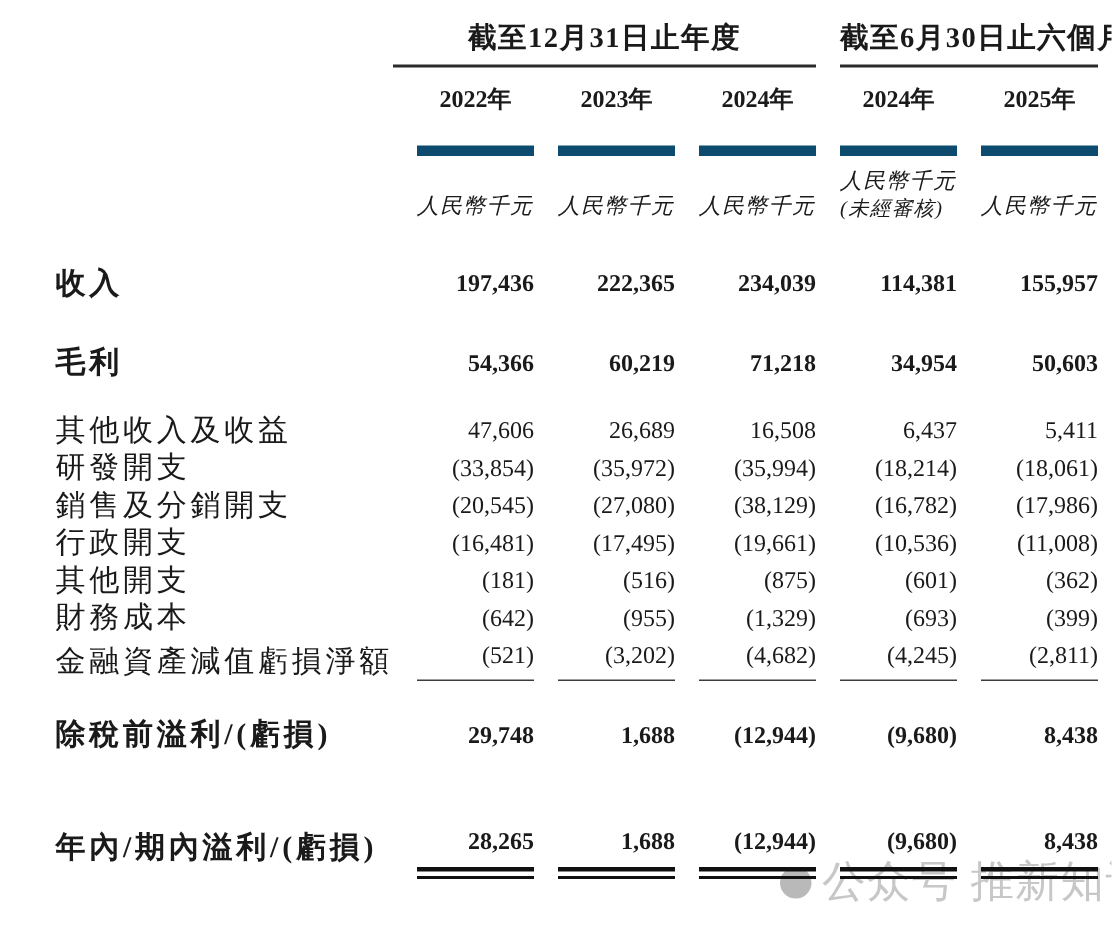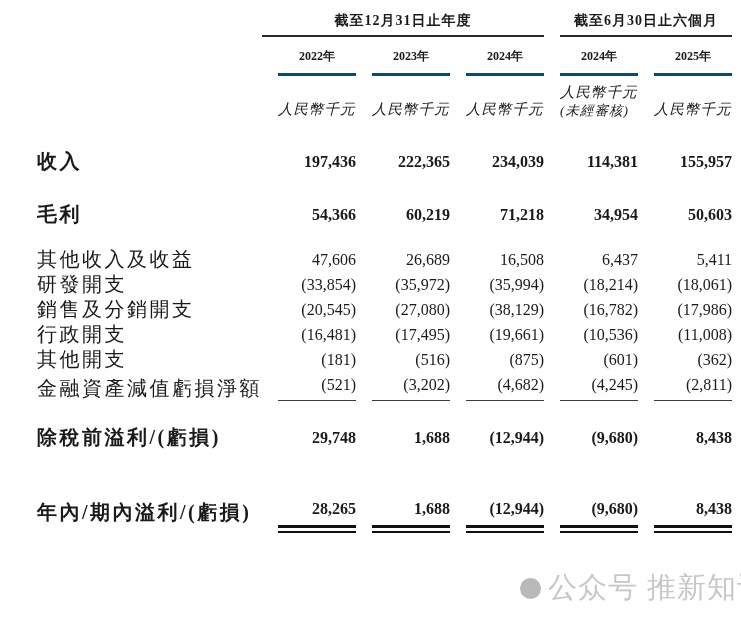--- a/index.html
+++ b/index.html
@@ -46,36 +46,36 @@
   col.c-label { width: 225px; }
   col.c-num   { width: 94px; }
 
   .cw { margin-left: 16px; text-align: right; }
 
   
   .ghdr .cw {
     margin-left: 0;
     text-align: center;
     font-weight: bold;
-    font-size: 14px;
+    font-size: 19px;
     letter-spacing: 1px;
     padding-bottom: 5px;
     border-bottom: 2px solid #2a2a2a;
     white-space: nowrap;
   }
   .ghdr .cw.gap { margin-left: 16px; }
 
   
   .yrrow .cw {
     text-align: center;
     font-weight: bold;
-    font-size: 12px;
+    font-size: 16px;
     padding-top: 11px;
-    padding-bottom: 8px;
-    border-bottom: 3px solid #0c4a6e;
+    padding-bottom: 20px;
+    border-bottom: 7px solid #0c4a6e;
     white-space: nowrap;
   }
 
   
   .unitrow .cw {
     text-align: left;
     font-style: italic;
     font-size: 14.5px;
     letter-spacing: 1px;
     padding-top: 7px;
@@ -318,20 +318,38 @@
               <div class="cw">(875)</div>
             </td>
         <td>
               <div class="cw">(601)</div>
             </td>
         <td>
               <div class="cw">(362)</div>
             </td>
       </tr>
 
+      <tr class="body">
+        <td class="lbl">財務成本</td>
+        <td>
+              <div class="cw">(642)</div>
+            </td>
+        <td>
+              <div class="cw">(955)</div>
+            </td>
+        <td>
+              <div class="cw">(1,329)</div>
+            </td>
+        <td>
+              <div class="cw">(693)</div>
+            </td>
+        <td>
+              <div class="cw">(399)</div>
+            </td>
+      </tr>
 
       <tr class="body rule">
         <td class="lbl">金融資產減值虧損淨額</td>
         <td>
               <div class="cw">(521)</div>
             </td>
         <td>
               <div class="cw">(3,202)</div>
             </td>
         <td>

